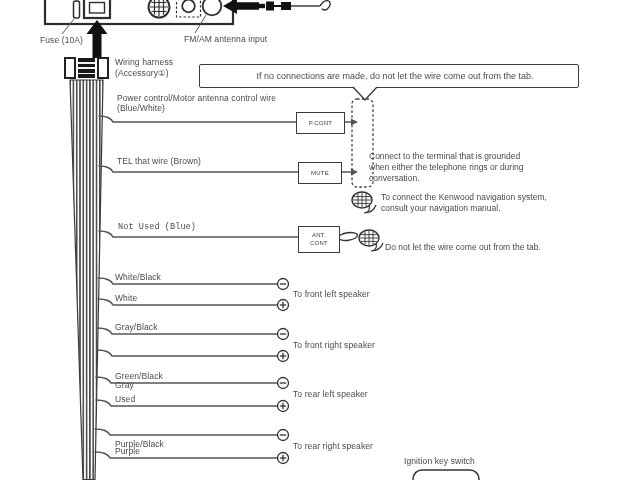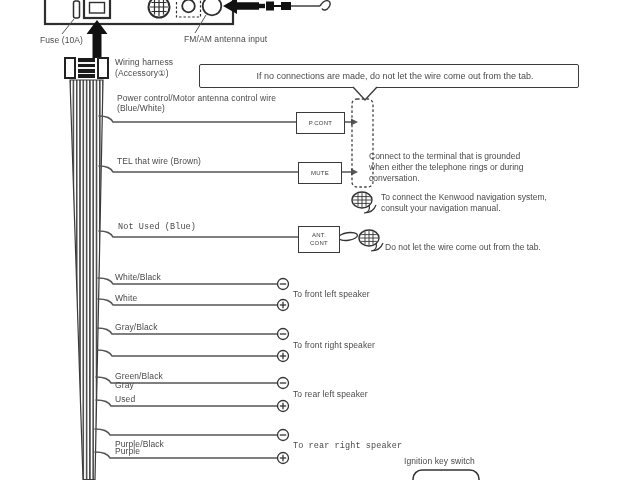--- a/index.html
+++ b/index.html
@@ -216,16 +216,16 @@
   <div class="abs lbl txt" style="left:115px;top:322px;">Gray/Black</div>
   <div class="abs lbl txt" style="left:115px;top:344px;margin-top:36px;">Gray</div>
   <div class="abs lbl txt" style="left:293px;top:340px;">To front right speaker</div>
 
   <div class="abs lbl txt" style="left:115px;top:371px;">Green/Black</div>
   <div class="abs lbl txt" style="left:115px;top:394px;">Used</div>
   <div class="abs lbl txt" style="left:293px;top:389px;">To rear left speaker</div>
 
   <div class="abs lbl txt" style="left:115px;top:439px;">Purple/Black</div>
   <div class="abs lbl txt" style="left:115px;top:446px;">Purple</div>
-  <div class="abs lbl txt" style="left:293px;top:441px;font-family:Liberation Mono, monospace;">To rear right speaker</div>
+  <div class="abs lbl txt" style="left:293px;top:441px;">To rear right speaker</div>
 
   <div class="abs lbl txt" style="left:404px;top:456px;">Ignition key switch</div>
 </div>
 
 </body></html>

